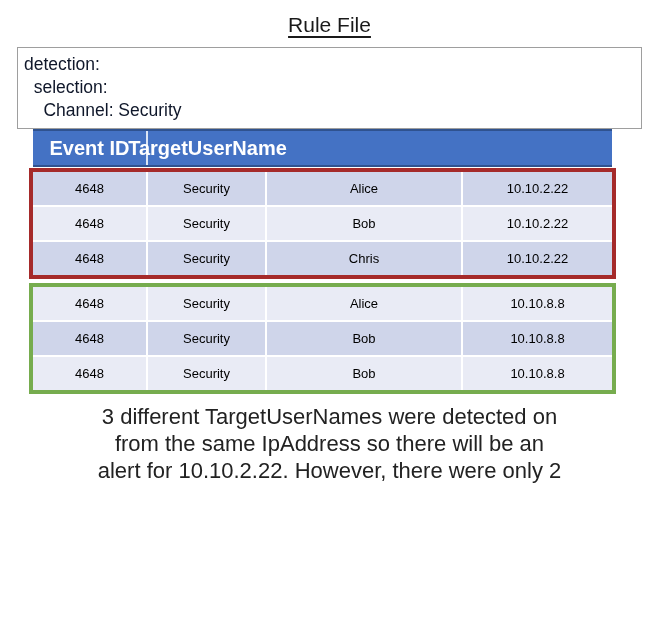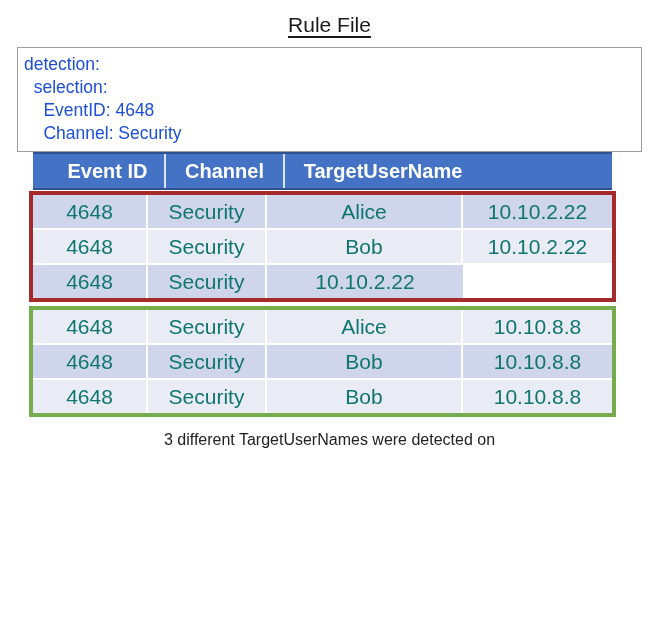--- a/index.html
+++ b/index.html
@@ -27,37 +27,36 @@
   }
   .title-rule { margin: 13px 0 10px 0; }
   .title-log  { margin: 24px 0 6px 0; }
 
   .rule-box {
     margin: 0 17px;
     border: 1.5px solid #9e9e9e;
     padding: 5px 8px 6px 6px;
     font-size: 17.5px;
     line-height: 23px;
-    color: #1d4ed8;
+    color: #0f172a;
   }
   .rule-line { white-space: pre; }
 
   .event-table {
     width: 579px;
     margin: 0 0 0 33px;
   }
   .t-grid {
     display: grid;
     grid-template-columns: 115px 119px 196px 149px;
   }
   .t-head {
     background: #4472C4;
     border-top: 2px solid #2F528F;
     border-bottom: 2px solid #2F528F;
-    padding-left: 18px;
   }
   .t-head .h-cell {
     height: 34px;
     display: flex;
     align-items: center;
     justify-content: center;
     color: #ffffff;
     font-size: 20px;
     font-weight: 700;
     box-sizing: border-box;
@@ -69,77 +68,76 @@
     margin-right: -4px;
   }
   .group-match   { border: 4px solid #A52A2A; margin-top: 1px; }
   .group-nomatch { border: 4px solid #76AC4E; margin-top: 4px; }
 
   .t-row .cell {
     height: 33px;
     display: flex;
     align-items: center;
     justify-content: center;
-    font-size: 21px;
-    color: #0f766e;
+    font-size: 13px;
+    color: #000000;
     box-sizing: border-box;
   }
   .t-row .cell:not(:last-child) { border-right: 2px solid #ffffff; }
   .t-row + .t-row { border-top: 2px solid #ffffff; }
   .band-a .cell { background: #CFD5EA; }
   .band-b .cell { background: #E9EBF5; }
 
   .caption {
     margin-top: 9px;
     text-align: center;
-    font-size: 16px;
+    font-size: 22px;
     line-height: 27px;
     color: #222222;
   }
   .caption-line { white-space: nowrap; }
 </style>
 </head>
 <body>
 
 <div class="figure">
 
   <div class="section-title title-rule">Rule File</div>
 
   <div class="rule-box">
     <div class="rule-line">detection:</div>
     <div class="rule-line">  selection:</div>
-    <div class="rule-line">    EventID: 4648</div>
     <div class="rule-line">    Channel: Security</div>
   </div>
 
 
   <div class="event-table">
 
     <div class="t-grid t-head">
       <div class="h-cell">Event ID</div>
-      <div class="h-cell">Channel</div>
       <div class="h-cell">TargetUserName</div>
     </div>
 
     <div class="row-group group-match">
       <div class="t-grid t-row band-a">
         <div class="cell">4648</div>
         <div class="cell">Security</div>
         <div class="cell">Alice</div>
         <div class="cell">10.10.2.22</div>
       </div>
       <div class="t-grid t-row band-b">
         <div class="cell">4648</div>
         <div class="cell">Security</div>
         <div class="cell">Bob</div>
         <div class="cell">10.10.2.22</div>
       </div>
       <div class="t-grid t-row band-a">
         <div class="cell">4648</div>
         <div class="cell">Security</div>
+        <div class="cell">Chris</div>
         <div class="cell">10.10.2.22</div>
       </div>
     </div>
 
     <div class="row-group group-nomatch">
       <div class="t-grid t-row band-b">
         <div class="cell">4648</div>
         <div class="cell">Security</div>
         <div class="cell">Alice</div>
         <div class="cell">10.10.8.8</div>
@@ -155,15 +153,17 @@
         <div class="cell">Security</div>
         <div class="cell">Bob</div>
         <div class="cell">10.10.8.8</div>
       </div>
     </div>
 
   </div>
 
   <div class="caption">
     <div class="caption-line">3 different TargetUserNames were detected on</div>
+    <div class="caption-line">from the same IpAddress so there will be an</div>
+    <div class="caption-line">alert for 10.10.2.22. However, there were only 2</div>
   </div>
 
 </div>
 
 </body></html>

